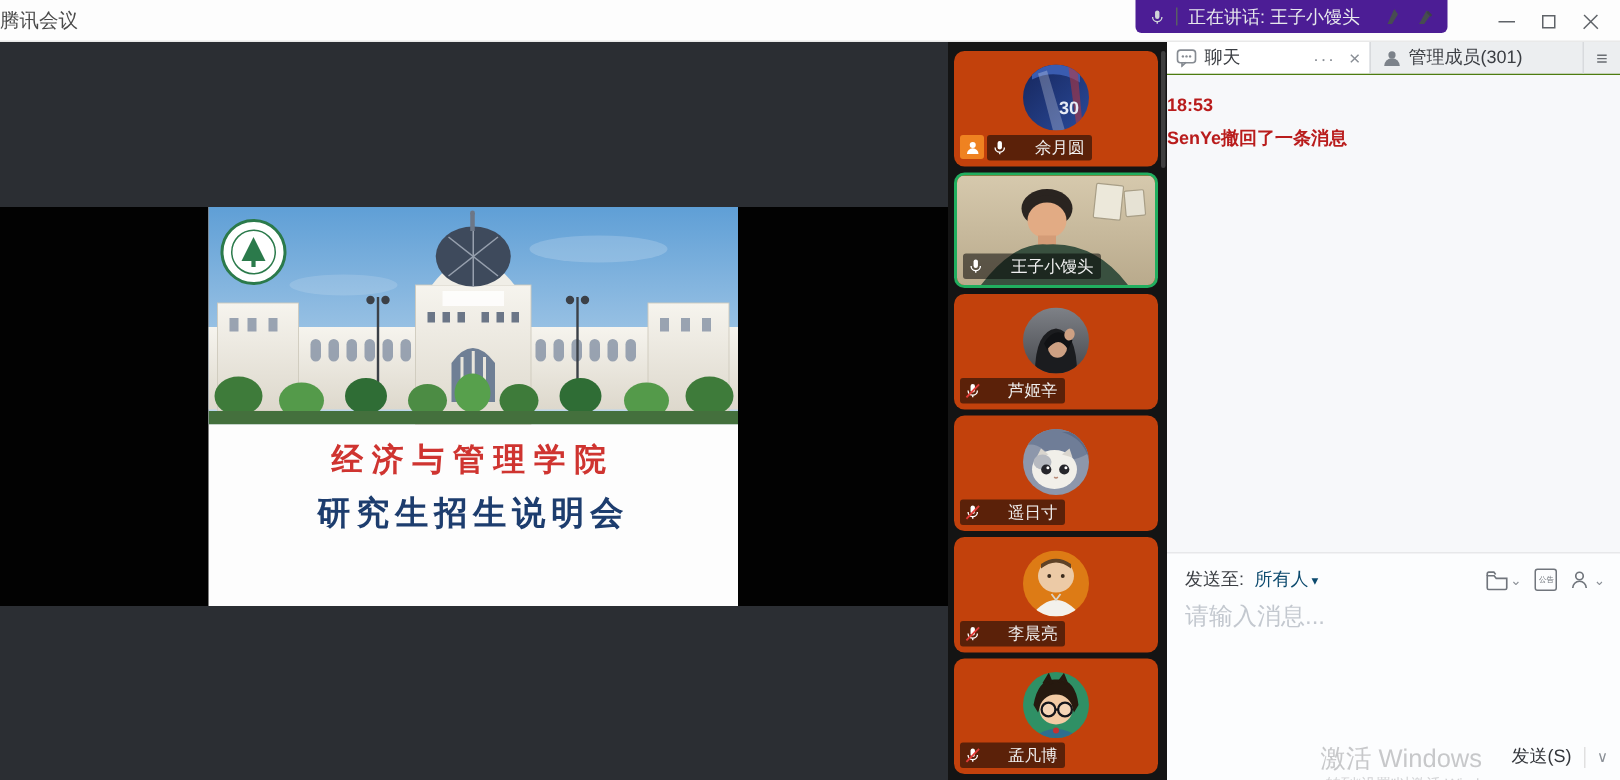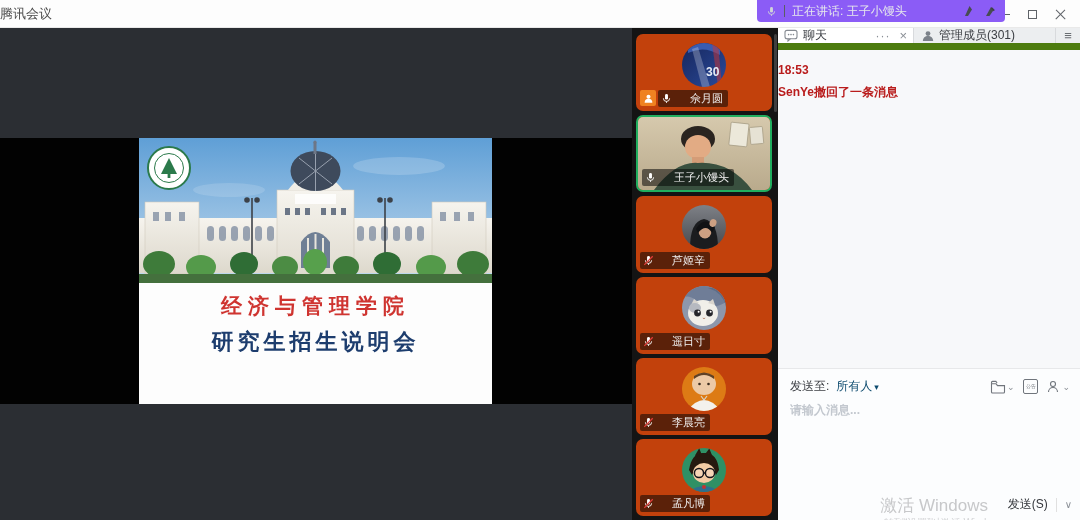--- a/index.html
+++ b/index.html
@@ -12,21 +12,21 @@
   .win-controls { position:absolute; right:6px; top:0; height:28px; display:flex; align-items:center; }
   .ctl { width:28px; height:24px; display:flex; align-items:center; justify-content:center; cursor:default; }
   .ctl-min-glyph { width:11px; height:0; border-bottom:1.5px solid #5f6368; }
   .ctl-max-glyph { width:9px; height:9px; border:1.4px solid #5f6368; }
   .ctl-close-glyph { position:relative; width:11px; height:11px; }
   .ctl-close-glyph::before,.ctl-close-glyph::after { content:""; position:absolute; left:-1px; top:5px; width:13px; height:1.4px; background:#5f6368; }
   .ctl-close-glyph::before { transform:rotate(45deg); }
   .ctl-close-glyph::after { transform:rotate(-45deg); }
 
   
-  .toast { position:absolute; left:757px; top:0; width:248px; height:22px; background:#8b5cf6; border-radius:0 0 4px 4px; display:flex; align-items:center; gap:7px; padding:0 9px; z-index:20; }
+  .toast { position:absolute; left:757px; top:0; width:208px; height:22px; background:#4c1d95; border-radius:0 0 4px 4px; display:flex; align-items:center; gap:7px; padding:0 9px; z-index:20; }
   .toast-label { color:#e7e9ec; font-size:12px; white-space:nowrap; }
   .toast-sep { width:1px; height:12px; background:#595e64; }
   .toast-reactions { margin-left:auto; display:flex; gap:5px; }
 
   
   .app { display:flex; height:492px; }
 
   
   .main { width:632px; position:relative; background:#2b2e33; overflow:hidden; }
   .letterbox { position:absolute; left:0; right:0; top:110px; height:266px; background:#020202; }
@@ -45,39 +45,39 @@
   .video-fill { position:absolute; inset:0; }
   .tile-bottom { position:absolute; left:4px; bottom:4px; display:flex; align-items:stretch; gap:2px; }
   .member-badge { width:16px; height:16px; background:#ef8221; border-radius:2px; display:flex; align-items:center; justify-content:center; }
   .name-pill { display:flex; align-items:center; gap:18px; background:rgba(8,8,8,.55); border-radius:2px; padding:1px 5px 1px 3px; }
   .name-pill .pname { color:#f0f0f0; font-size:11px; white-space:nowrap; }
   .mic { width:11px; height:11px; flex:0 0 auto; }
   .pstrip-scrollbar { position:absolute; right:1px; top:6px; width:3px; height:78px; background:#3f3f3f; border-radius:2px; }
 
   
   .chat { width:302px; background:#f7f8fa; display:flex; flex-direction:column; position:relative; }
-  .tabbar { height:22px; display:flex; background:#eceef0; border-bottom:7px solid #4d7c0f; font-size:12px; color:#3a3d42; flex:0 0 auto; }
+  .tabbar { height:22px; display:flex; background:#eceef0; border-bottom:1px solid #4d7c0f; font-size:12px; color:#3a3d42; flex:0 0 auto; }
   .tab-chat { width:135px; background:#ffffff; display:flex; align-items:center; gap:5px; padding:0 6px; }
   .tab-chat-label { flex:1; }
   .tab-more { color:#8a8f96; font-size:12px; letter-spacing:1px; cursor:default; }
   .tab-close { color:#8a8f96; font-size:13px; margin-left:4px; cursor:default; }
   .tab-members { flex:1; background:#eceef0; border-left:1px solid #d8dadd; border-right:1px solid #d8dadd; display:flex; align-items:center; gap:5px; padding:0 8px; }
   .btn-hamburger { width:24px; display:flex; align-items:center; justify-content:center; background:#eceef0; color:#6a6e73; font-size:13px; }
   .messages { flex:1; color:#b91c1c; font-size:12px; padding-top:10px; line-height:1.8;font-weight:bold; }
   .footer { flex:0 0 152px; border-top:1px solid #e7e8ea; background:#fcfdfe; position:relative; }
   .footer-row1 { display:flex; align-items:center; padding:9px 10px 0 12px; gap:7px; font-size:12px; color:#3a3d42; }
   .send-to-value { color:#0c4a6e; display:flex; align-items:center; gap:2px; cursor:default; }
   .send-to-value .dd { font-size:9px; }
   .footer-spacer { flex:1; }
   .footer-icons { display:flex; align-items:center; gap:9px; color:#70757c; }
   .icon-group { display:flex; align-items:center; gap:1px; }
   .dd-small { font-size:9px; color:#8a8f96; }
   .announce-box { width:15px; height:15px; border:1.2px solid #70757c; border-radius:2px; display:flex; align-items:center; justify-content:center; overflow:hidden; }
   .announce-box span { font-size:8px; transform:scale(.62); color:#70757c; white-space:nowrap; letter-spacing:0; line-height:1; }
-  .msg-input { display:block; margin:8px 12px 0; border:none; outline:none; background:transparent; font-size:12px; color:#1d4ed8; width:270px; font-family:"Liberation Sans", sans-serif;font-weight:bold; }
+  .msg-input { display:block; margin:8px 12px 0; border:none; outline:none; background:transparent; font-size:16px; color:#1d4ed8; width:270px; font-family:"Liberation Sans", sans-serif; }
   .msg-input::placeholder { color:#c3c8cf; }
   .sendbar { position:absolute; right:8px; bottom:7px; display:flex; align-items:center; gap:8px; font-size:12px; color:#33363b; }
   .send-divider { width:1px; height:14px; background:#e0e0e0; }
   .send-chevron { color:#8a8f96; font-size:10px; }
   .watermark { position:absolute; right:92px; bottom:3px; color:#c7c8ca; font-size:17px; font-weight:300; white-space:nowrap; }
   .watermark-sub { position:absolute; right:66px; bottom:-10px; color:#d2d3d5; font-size:10px; white-space:nowrap; }
 </style>
 </head>
 <body>
 

